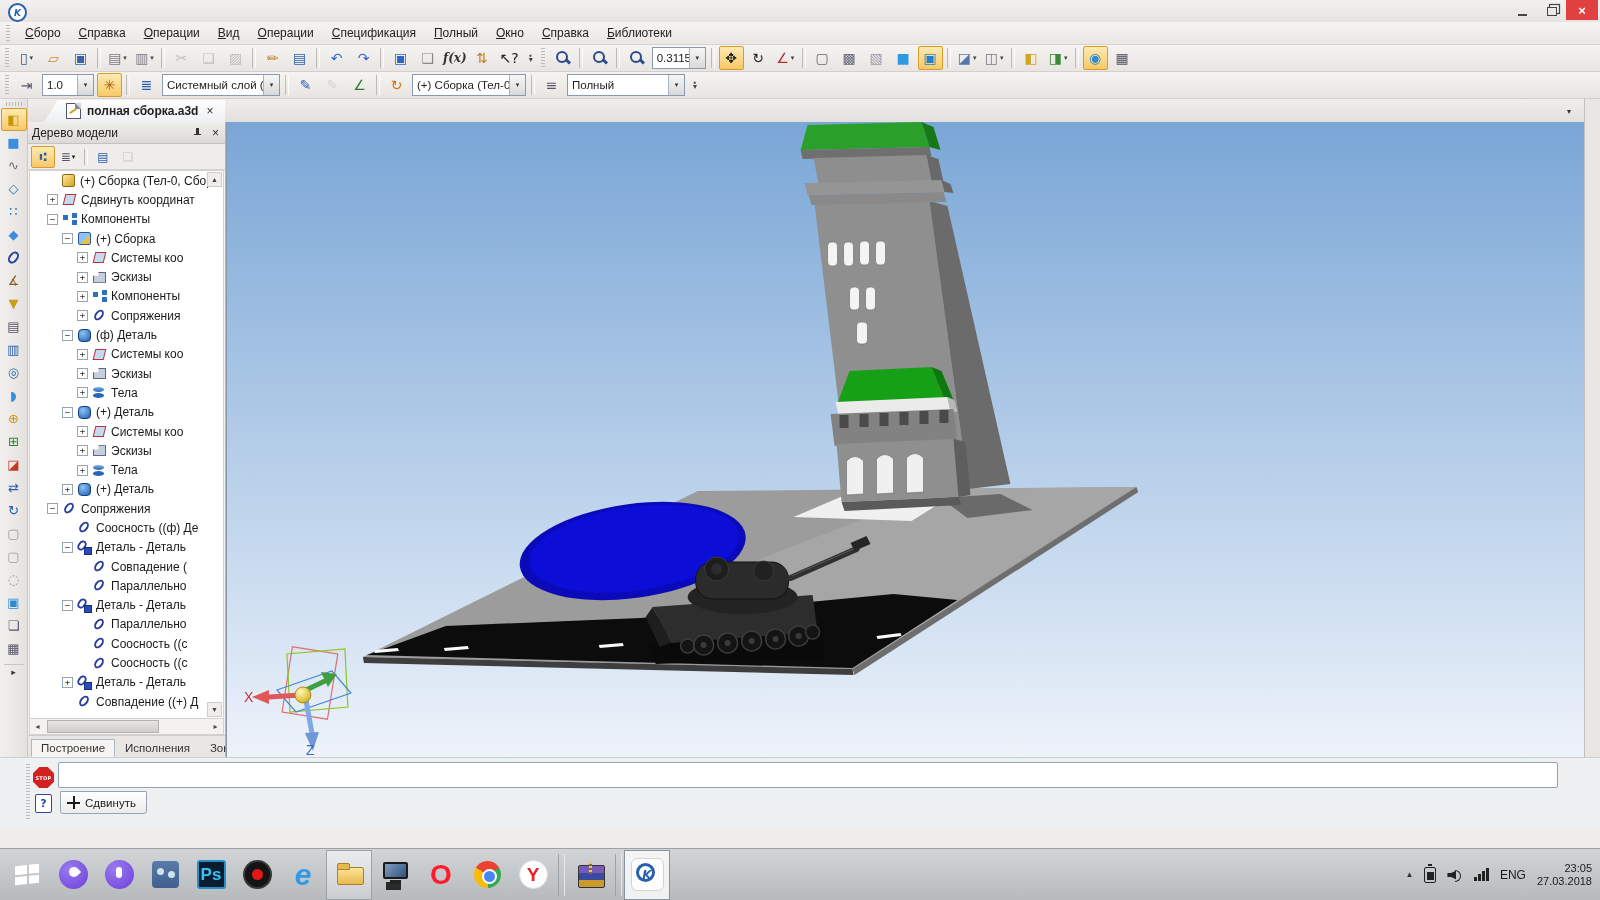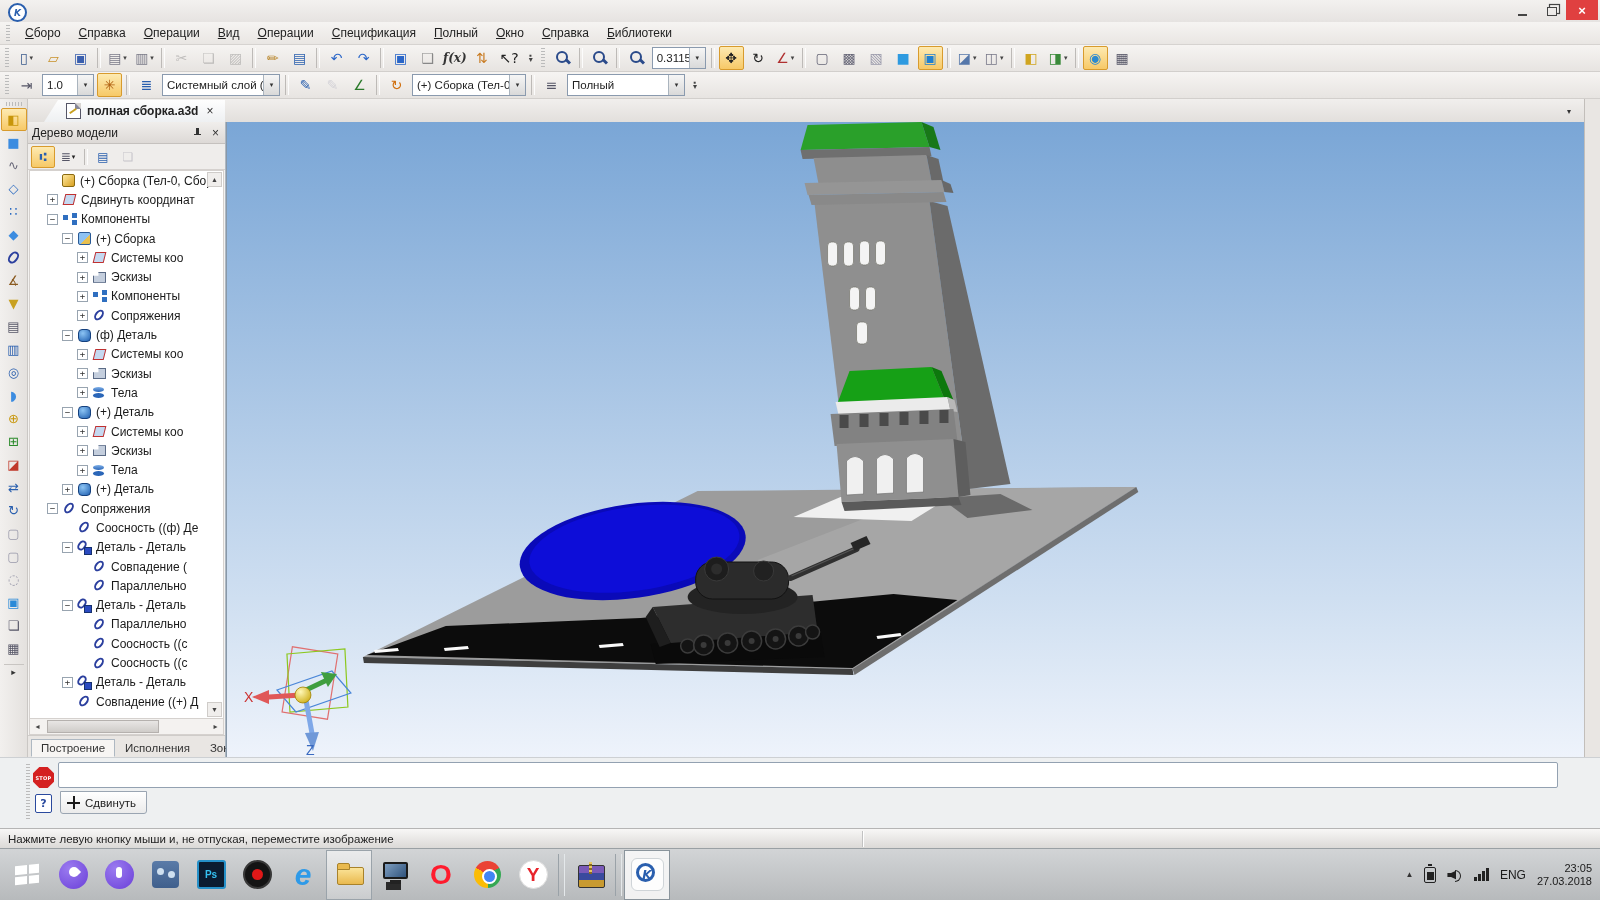--- a/index.html
+++ b/index.html
@@ -141,21 +141,21 @@
   .ai span{position:relative;z-index:2;}
   .wl{width:24px;height:19px;display:grid;grid-template-columns:12px 10px;grid-template-rows:9px 8px;gap:1.5px;transform:skewY(-6deg);}
   .wl div{background:#fff;}
   .ai-alisa::before{content:"";position:absolute;inset:2px;border-radius:50%;background:radial-gradient(circle at 35% 30%,#9b7bf0,#6a3fd8);}
   .ai-alisa::after{content:"";position:absolute;left:12px;top:9px;width:10px;height:10px;background:#fff;border-radius:50% 50% 50% 0;transform:rotate(-135deg);}
   .ai-microphone::before{content:"";position:absolute;inset:2px;border-radius:50%;background:radial-gradient(circle at 35% 30%,#9b7bf0,#6a3fd8);}
   .ai-microphone::after{content:"";position:absolute;left:13.5px;top:9px;width:6px;height:11px;background:#fff;border-radius:3px;box-shadow:0 13px 0 -4px #fff;}
   .ai-settings::before{content:"";position:absolute;inset:3px;border-radius:4px;background:linear-gradient(#5a7ba8,#3f5f8c);}
   .ai-settings::after{content:"";position:absolute;left:8px;top:10px;width:7px;height:7px;border-radius:50%;background:#cfe0f0;box-shadow:11px 3px 0 #cfe0f0;}
   .ai-photoshop::before{content:"";position:absolute;inset:2px;background:#0b1c30;border:2px solid #2590c8;border-radius:3px;}
-  .ai-photoshop span{color:#35c1f1;font-weight:bold;font-size:10px;}
+  .ai-photoshop span{color:#35c1f1;font-weight:bold;font-size:17px;}
   .ai-screen-recorder::before{content:"";position:absolute;inset:2px;border-radius:50%;background:#141414;border:2px solid #383838;box-sizing:border-box;}
   .ai-screen-recorder::after{content:"";position:absolute;left:11px;top:11px;width:11px;height:11px;border-radius:50%;background:#e01818;}
   .ai-internet-explorer span{color:#2e9ae8;font-size:30px;font-weight:bold;font-style:italic;line-height:1;}
   .ai-file-explorer::before{content:"";position:absolute;left:4px;top:9px;width:25px;height:16px;background:linear-gradient(#fbe49a,#e9b94e);border:1px solid #a8822a;border-radius:2px;}
   .ai-file-explorer::after{content:"";position:absolute;left:4px;top:5px;width:11px;height:5px;background:#e9b94e;border:1px solid #a8822a;border-radius:2px 2px 0 0;}
   .ai-lenovo-display::before{content:"";position:absolute;left:4px;top:4px;width:25px;height:17px;background:linear-gradient(135deg,#7e9ec0,#30537c);border:2px solid #1a1a1a;border-radius:2px;box-sizing:border-box;}
   .ai-lenovo-display::after{content:"";position:absolute;left:11px;top:22px;width:11px;height:4px;background:#222;box-shadow:-2px 4px 0 2px #2a2a2a;}
   .ai-opera span{color:#ff1b2d;font-size:28px;font-weight:800;line-height:1;}
   .ai-chrome::before{content:"";position:absolute;inset:3px;border-radius:50%;background:conic-gradient(from -60deg,#ea4335 0 120deg,#34a853 0 240deg,#fbbc05 0 360deg);}
   .ai-chrome::after{content:"";position:absolute;left:11px;top:11px;width:11px;height:11px;border-radius:50%;background:#4285f4;border:2.5px solid #fff;box-sizing:content-box;}
@@ -811,24 +811,20 @@
     <div class="helpb">
         <span>?</span>
       </div>
     <div class="pinput"></div>
     <div class="ptab">
       <span class="mv"></span>
       <span>Сдвинуть</span>
     </div>
   </div>
 
-  <div class="statusbar">
-    <span>Нажмите левую кнопку мыши и, не отпуская, переместите изображение</span>
-    <div class="sdiv"></div>
-  </div>
 
   <div class="taskbar">
     <div style="display:flex;align-items:center">
         <div class="dock-app">
           <div class="ai ai-start-button">
             <div class="wl">
               <div></div>
               <div></div>
               <div></div>
               <div></div>

